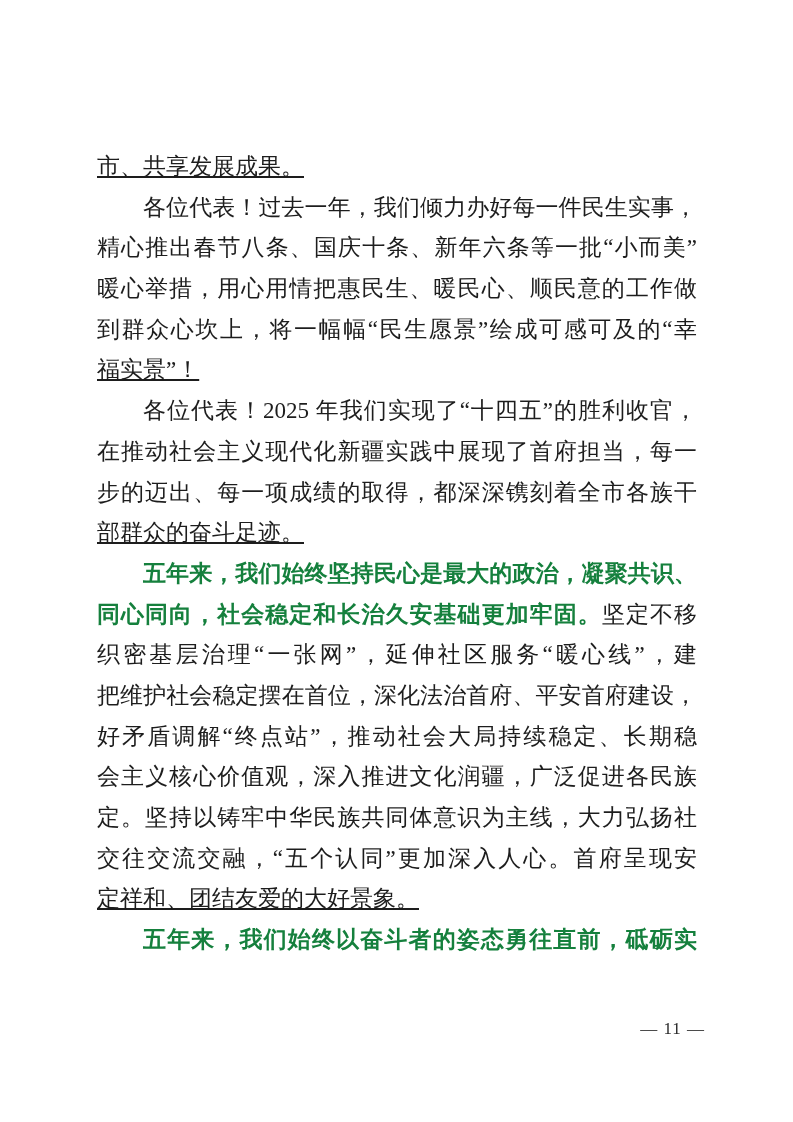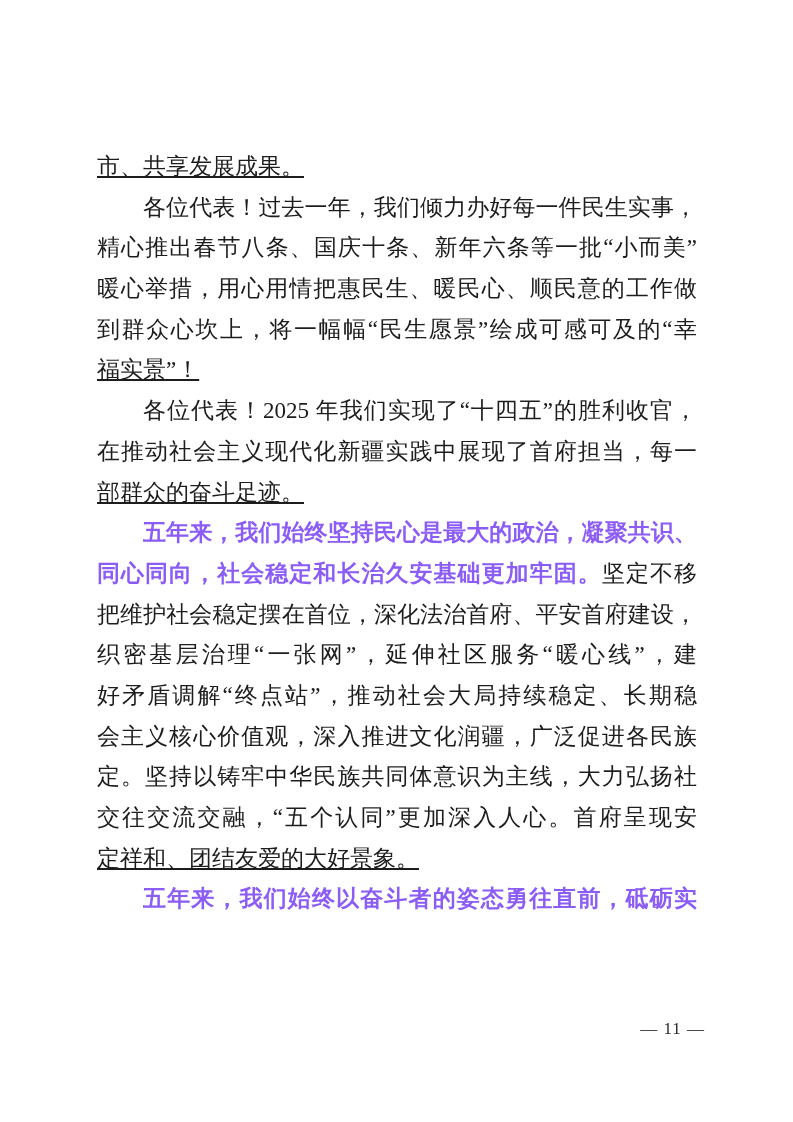--- a/index.html
+++ b/index.html
@@ -38,21 +38,21 @@
   }
   .doc-line.line-end {
     text-align-last: left;
     text-decoration: underline;
   }
   .doc-line.indent {
     padding-left: 46px;
   }
   .seg-bold {
     font-weight: 700;
-    color: #8b5cf6;
+    color: #15803d;
   }
   .page-number {
     position: absolute;
     top: 1018px;
     left: 613px;
     width: 92px;
     height: 22px;
     line-height: 22px;
     text-align: right;
     font-size: 17px;
@@ -67,25 +67,26 @@
 <div class="page">
   <div class="content">
       <div class="doc-line line-end"><span class="seg-regular">市、共享发展成果。</span></div>
       <div class="doc-line indent"><span class="seg-regular">各位代表！过去一年，我们倾力办好每一件民生实事，</span></div>
       <div class="doc-line"><span class="seg-regular">精心推出春节八条、国庆十条、新年六条等一批“小而美”</span></div>
       <div class="doc-line"><span class="seg-regular">暖心举措，用心用情把惠民生、暖民心、顺民意的工作做</span></div>
       <div class="doc-line"><span class="seg-regular">到群众心坎上，将一幅幅“民生愿景”绘成可感可及的“幸</span></div>
       <div class="doc-line line-end"><span class="seg-regular">福实景”！</span></div>
       <div class="doc-line indent"><span class="seg-regular">各位代表！2025 年我们实现了“十四五”的胜利收官，</span></div>
       <div class="doc-line"><span class="seg-regular">在推动社会主义现代化新疆实践中展现了首府担当，每一</span></div>
+      <div class="doc-line"><span class="seg-regular">步的迈出、每一项成绩的取得，都深深镌刻着全市各族干</span></div>
       <div class="doc-line line-end"><span class="seg-regular">部群众的奋斗足迹。</span></div>
       <div class="doc-line indent"><span class="seg-bold">五年来，我们始终坚持民心是最大的政治，凝聚共识、</span></div>
       <div class="doc-line"><span class="seg-bold">同心同向，社会稳定和长治久安基础更加牢固。</span><span class="seg-regular">坚定不移</span></div>
+      <div class="doc-line"><span class="seg-regular">织密基层治理“一张网”，延伸社区服务“暖心线”，建</span></div>
       <div class="doc-line"><span class="seg-regular">把维护社会稳定摆在首位，深化法治首府、平安首府建设，</span></div>
-      <div class="doc-line"><span class="seg-regular">织密基层治理“一张网”，延伸社区服务“暖心线”，建</span></div>
       <div class="doc-line"><span class="seg-regular">好矛盾调解“终点站”，推动社会大局持续稳定、长期稳</span></div>
       <div class="doc-line"><span class="seg-regular">会主义核心价值观，深入推进文化润疆，广泛促进各民族</span></div>
       <div class="doc-line"><span class="seg-regular">定。坚持以铸牢中华民族共同体意识为主线，大力弘扬社</span></div>
       <div class="doc-line"><span class="seg-regular">交往交流交融，“五个认同”更加深入人心。首府呈现安</span></div>
       <div class="doc-line line-end"><span class="seg-regular">定祥和、团结友爱的大好景象。</span></div>
       <div class="doc-line indent"><span class="seg-bold">五年来，我们始终以奋斗者的姿态勇往直前，砥砺实</span></div>
     </div>
   <div class="page-number">— 11 —</div>
 </div>
 

